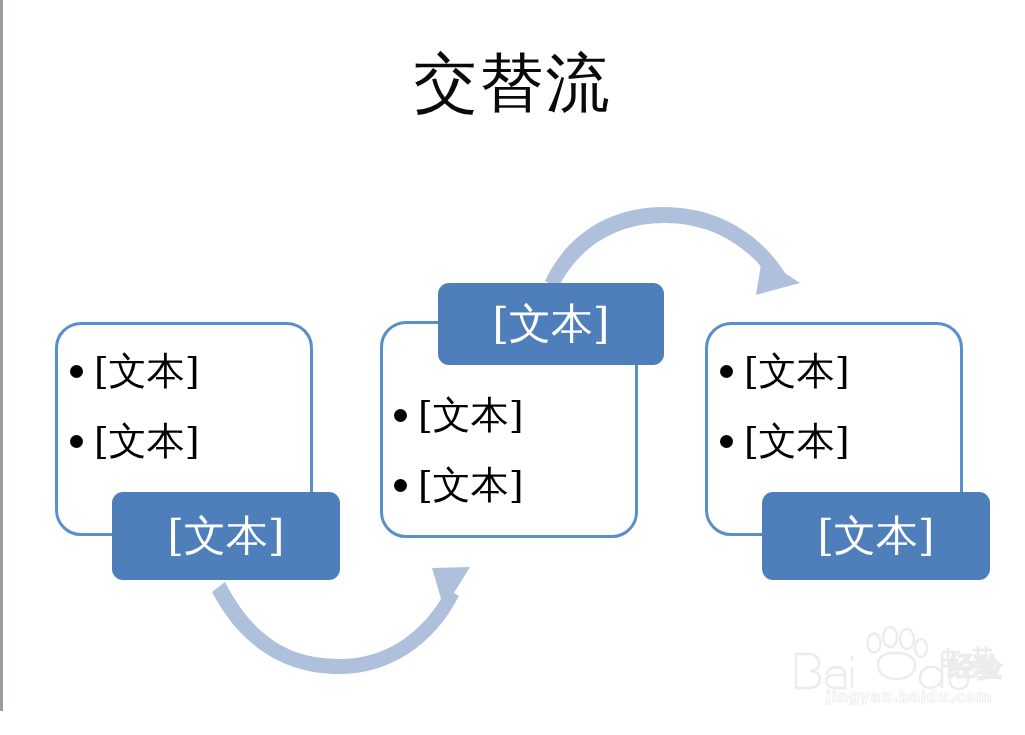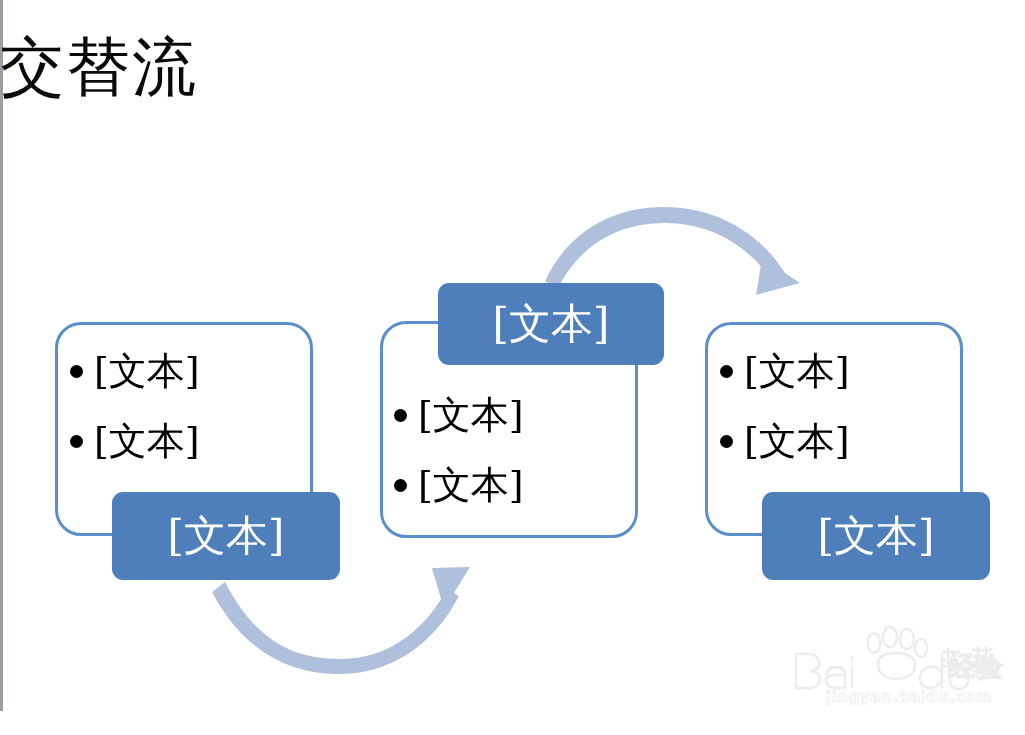--- a/index.html
+++ b/index.html
@@ -27,22 +27,23 @@
     top: 0;
     width: 3px;
     height: 711px;
     background: #9a9da4;
   }
 
   
   .slide-title {
     position: absolute;
     left: 0;
-    top: 28px;
-    width: 1025px;
+    top: 44px;
+    width: 1025px;
+    text-align: center;
     font-family: "DejaVu Serif", "Liberation Serif", serif;
     font-size: 64px;
     line-height: 78px;
     letter-spacing: 2px;
     color: #0a0a0a;
     font-weight: 400;
     white-space: nowrap;
   }
 
   

